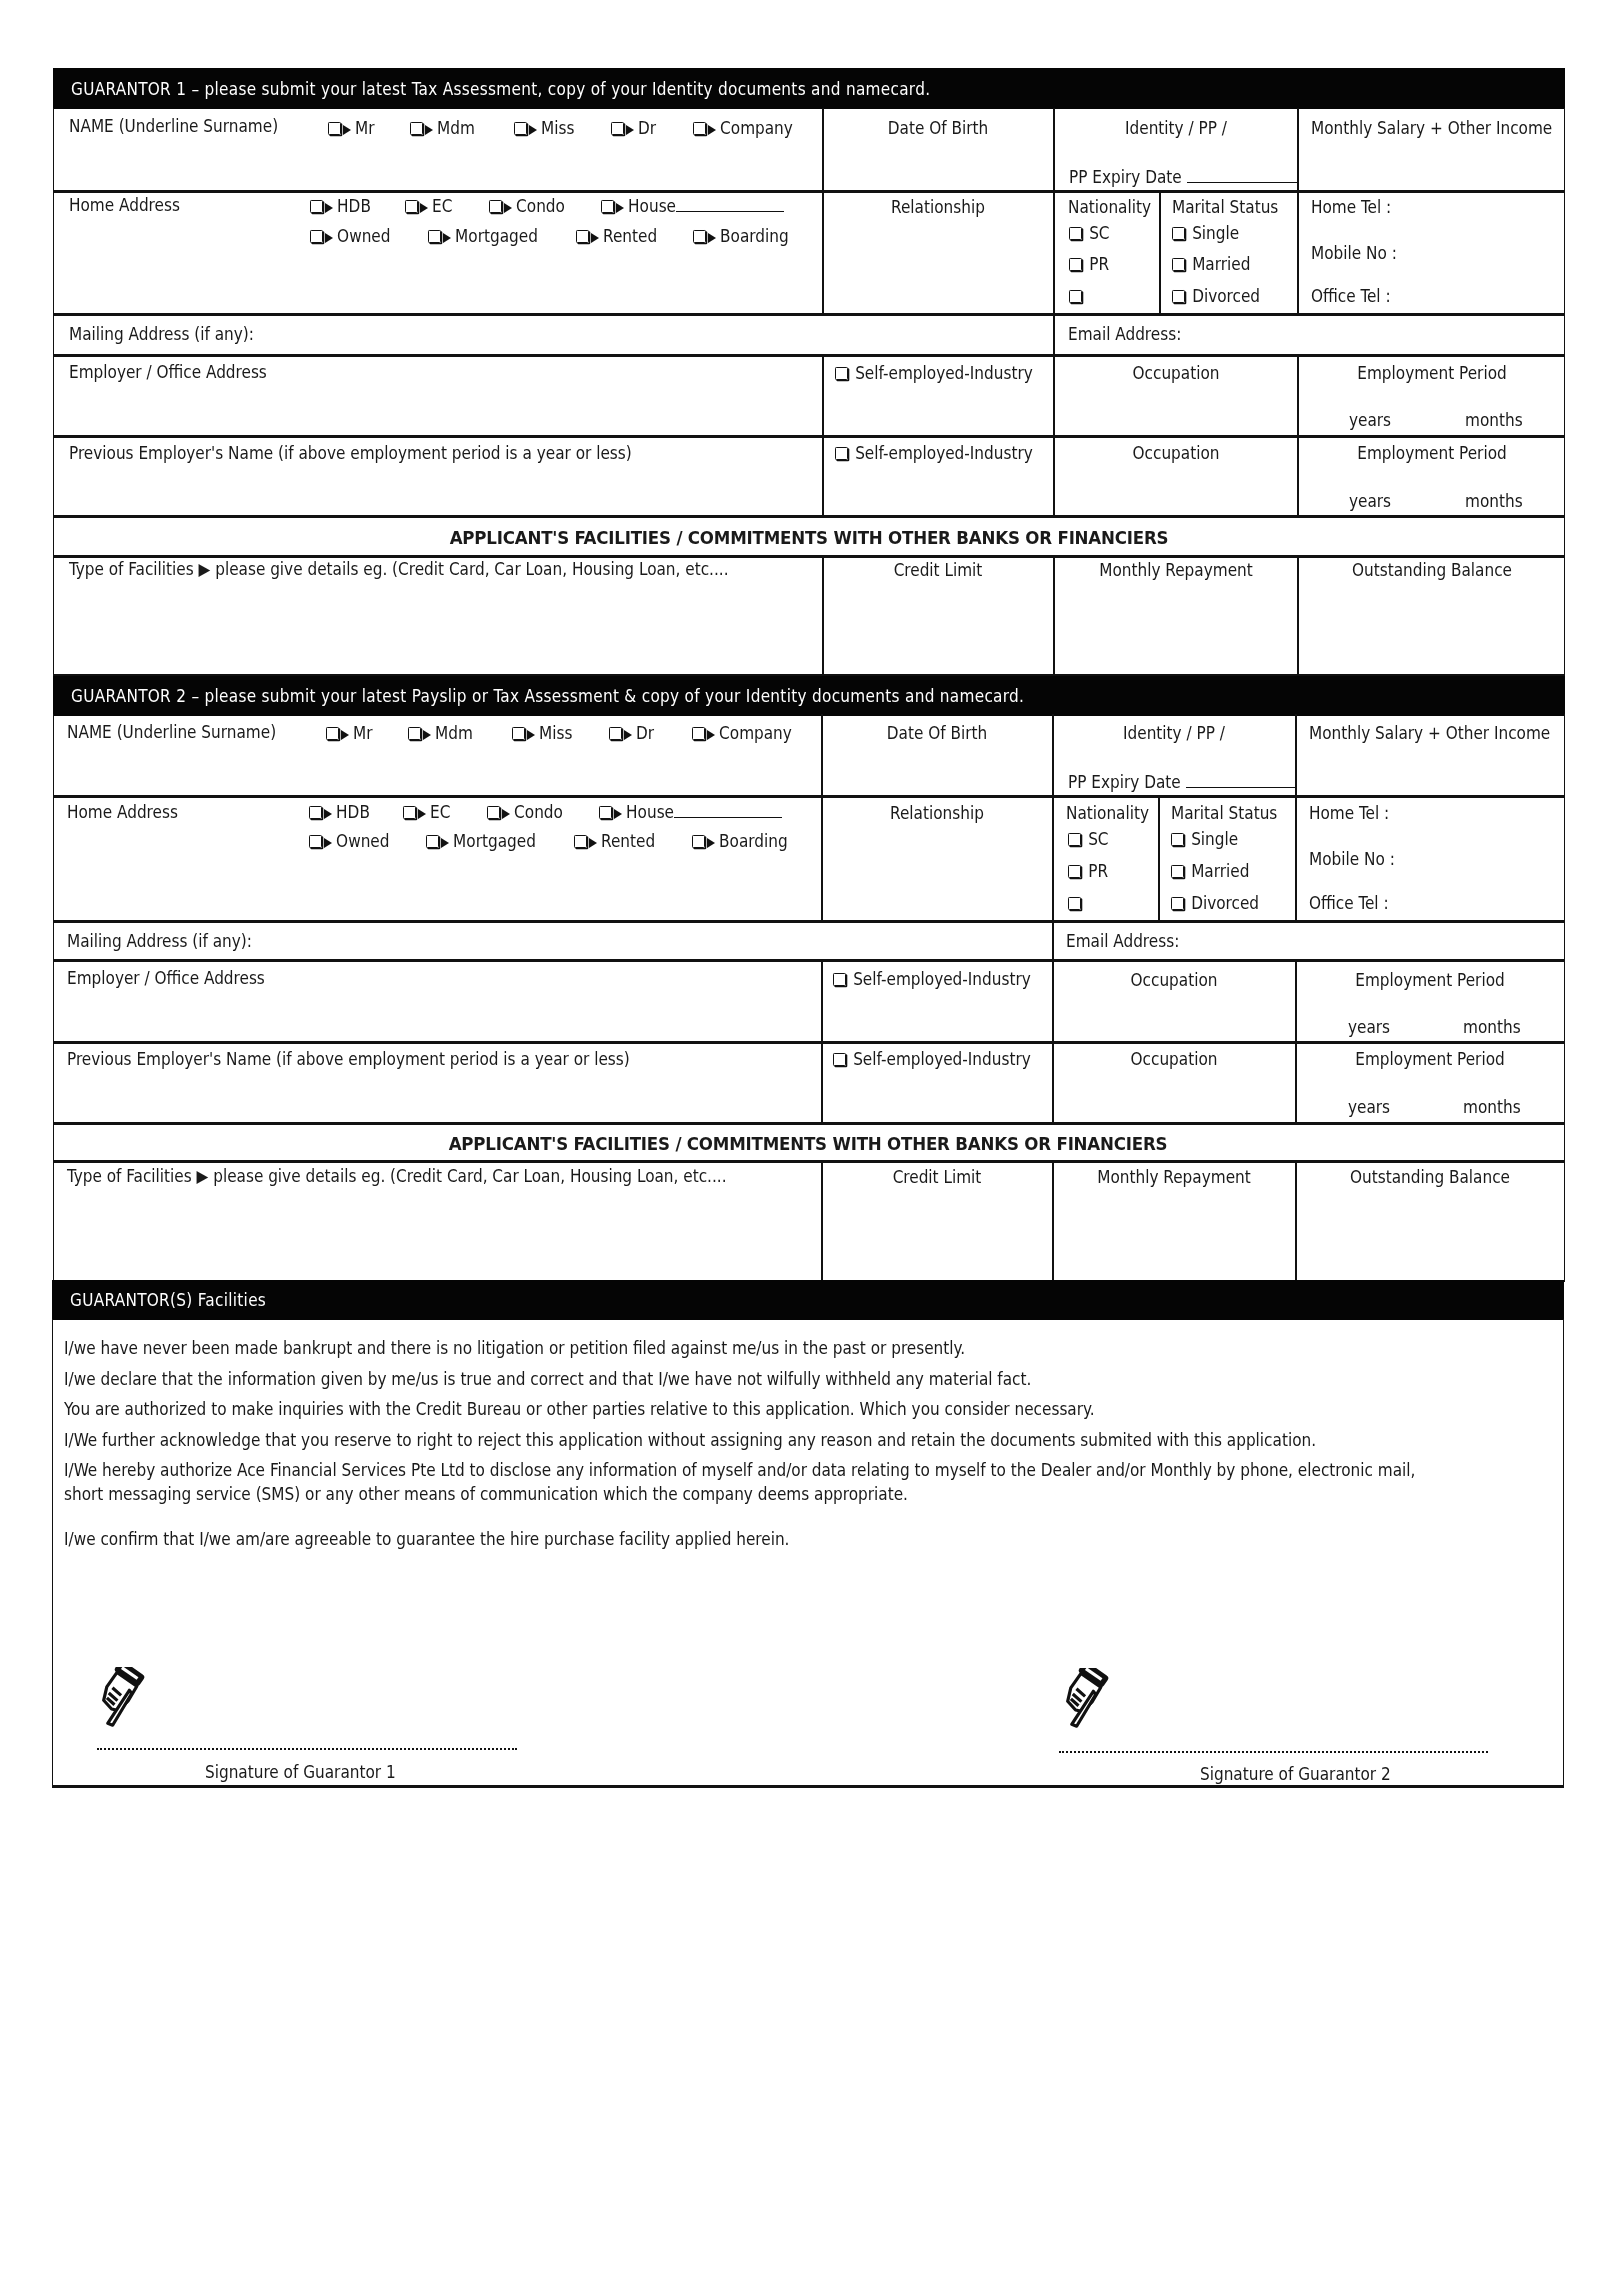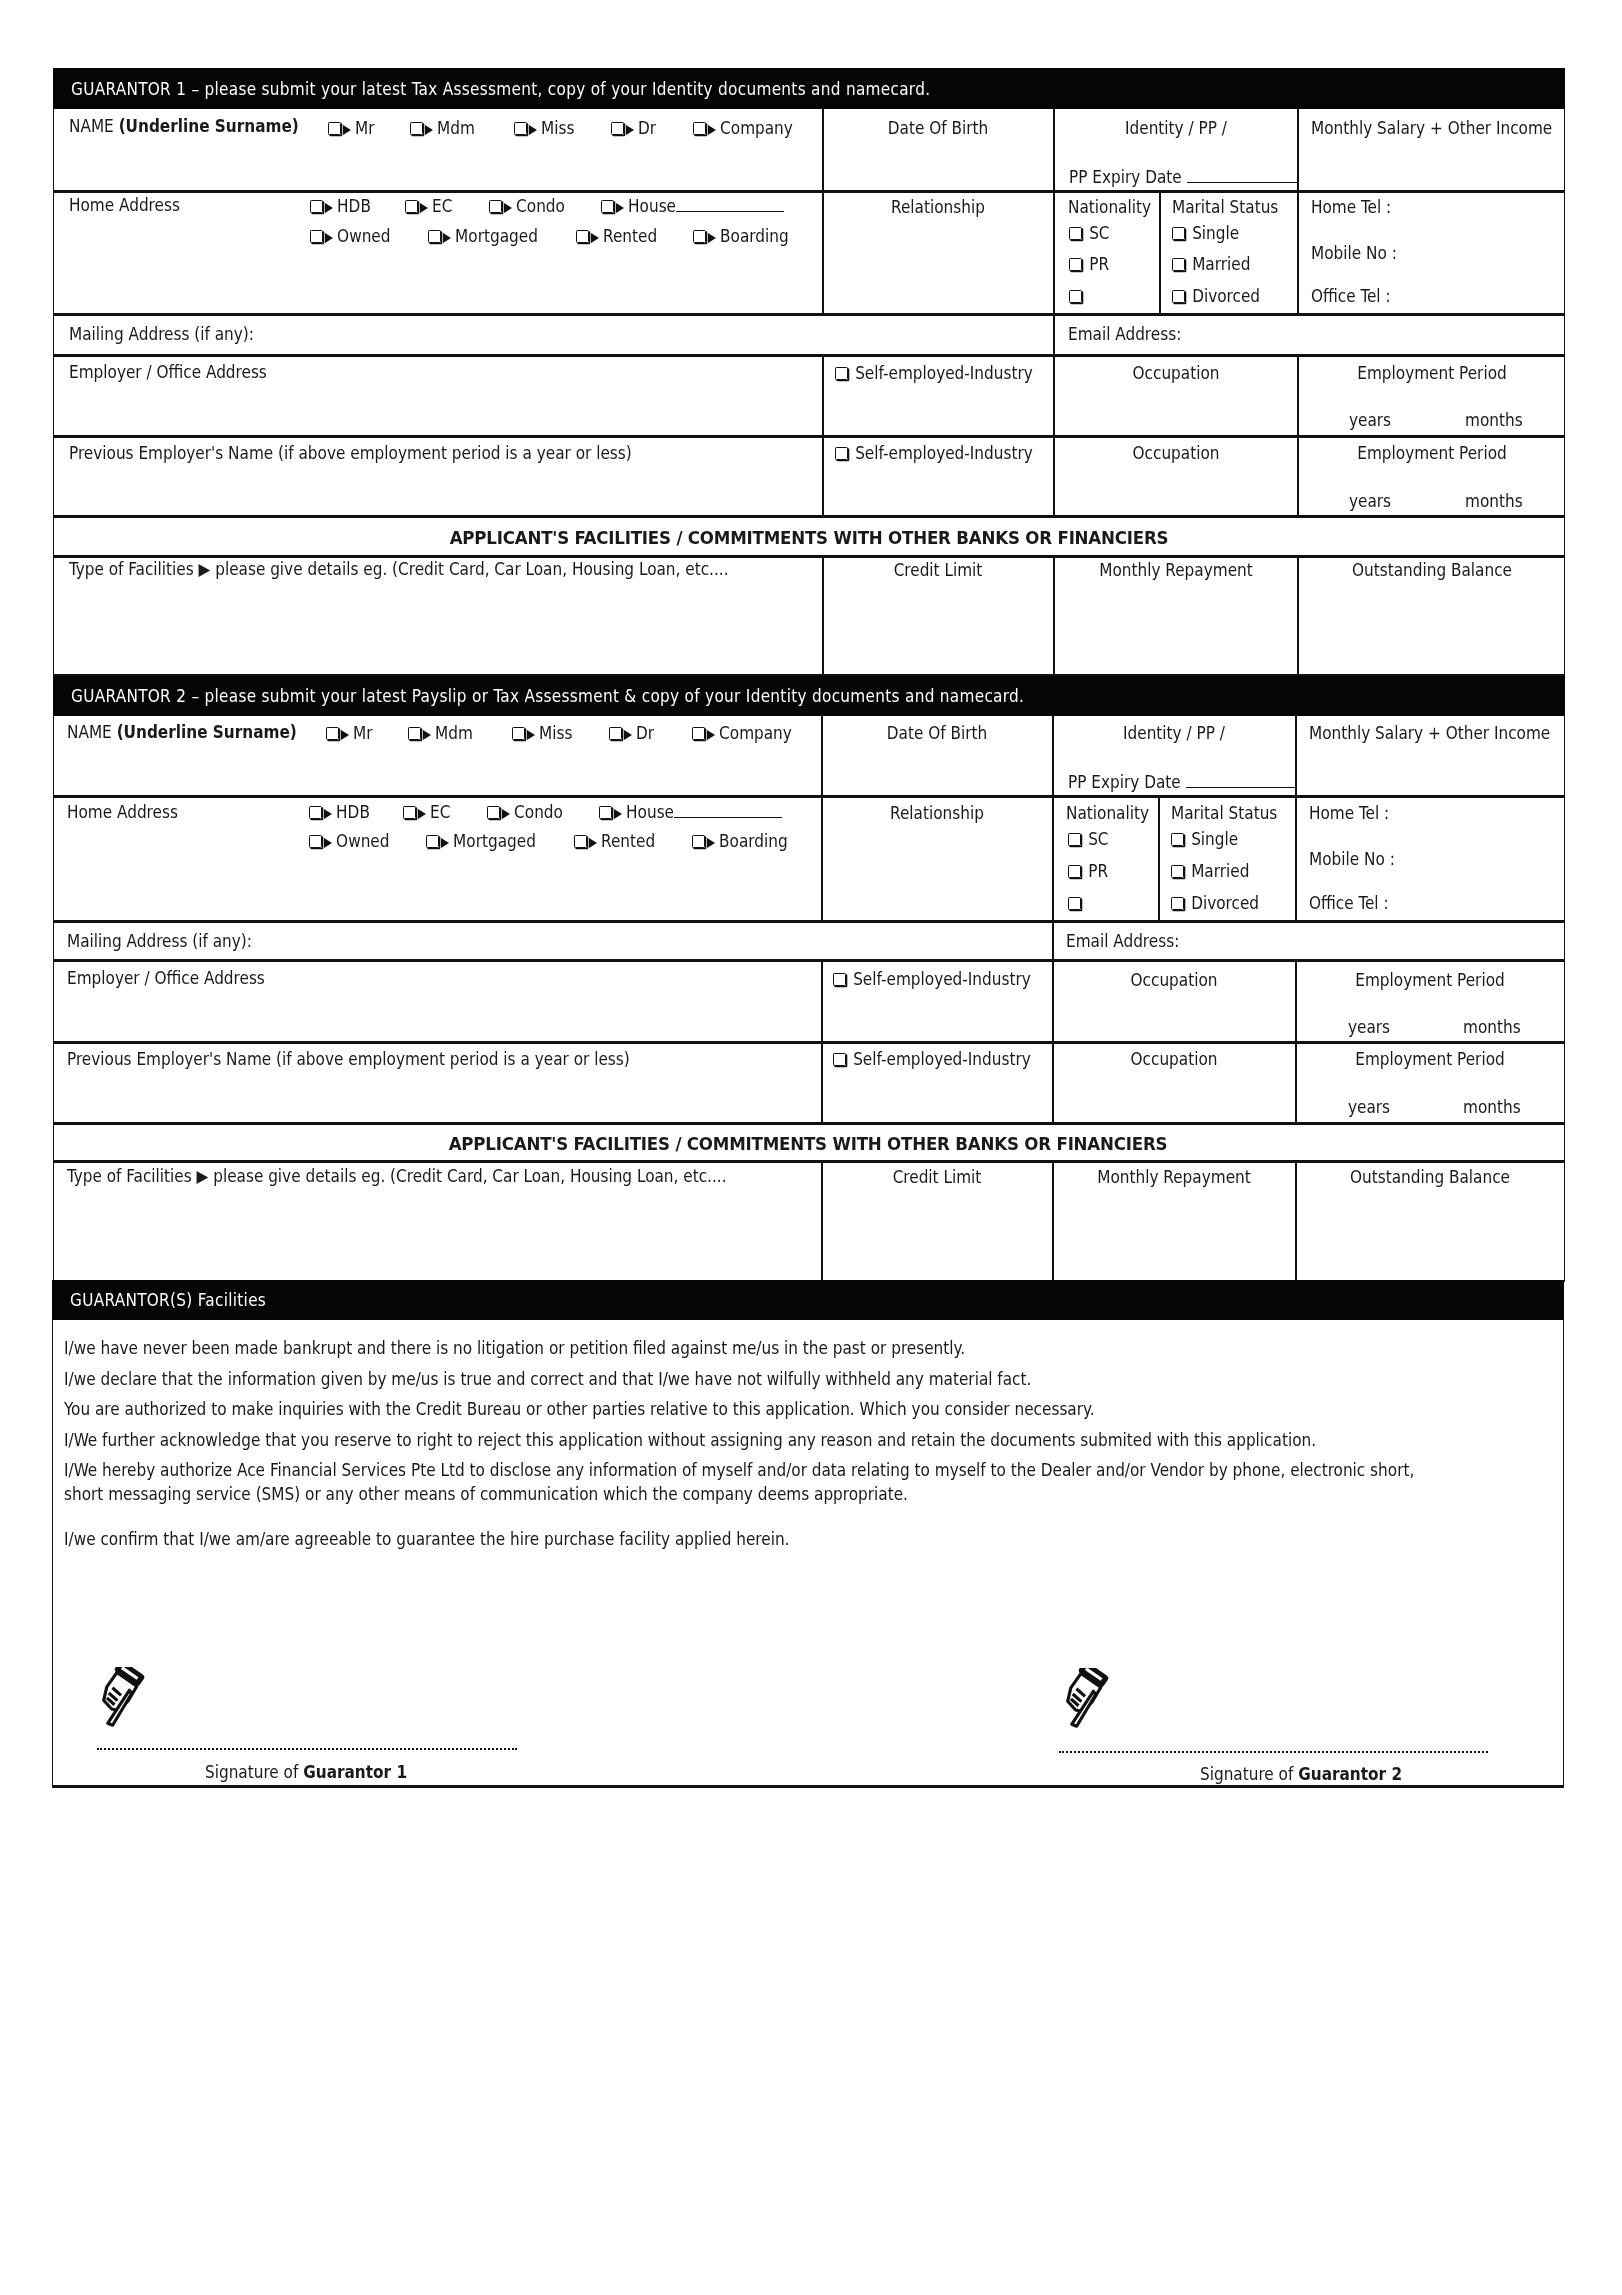--- a/index.html
+++ b/index.html
@@ -5,21 +5,21 @@
   html, body { margin:0; padding:0; background:#ffffff; }
   body { width:1622px; height:2295px; position:relative; overflow:hidden;
          font-family:"DejaVu Sans Condensed","DejaVu Sans","Liberation Sans",sans-serif; color:#1a1a1a; }
   .frame { position:absolute; left:53px; width:1512px; border-left:1.9px solid #111; border-right:1.9px solid #111; box-sizing:border-box; }
   .hline { position:absolute; left:53px; width:1512px; height:2.5px; background:#111; }
   .vline { position:absolute; width:1.9px; background:#111; }
   .band { position:absolute; left:53px; width:1512px; background:#050505; color:#fff; box-sizing:border-box; }
   .band span { position:absolute; left:18px; top:50%; transform:translateY(-50%); font-size:17px; letter-spacing:0.3px; white-space:nowrap; }
   .t { position:absolute; font-size:17px; white-space:nowrap; line-height:1; }
   .t.c { transform:translateX(-50%); }
-  .b { font-weight:bold; }
+  .b { font-weight:normal; }
   .cb { display:inline-block; width:10.8px; height:10.8px; border:1.6px solid #111; border-radius:1.3px; box-shadow:1.3px 1.3px 0 #111; vertical-align:-0.6px; margin-right:2.5px; }
   .arr { display:inline-block; width:0; height:0; border-top:5.7px solid transparent; border-bottom:5.7px solid transparent; border-left:8.3px solid #111; vertical-align:-1.3px; margin-right:3.8px; }
   .opt { position:absolute; font-size:17px; white-space:nowrap; line-height:1; }
   .uline { display:inline-block; width:115px; border-bottom:1.6px solid #111; }
   .uline.s { width:111px; }
   .heading { position:absolute; font-size:18.5px; font-weight:bold; white-space:nowrap; transform:translateX(-50%); letter-spacing:-0.2px; }
   .decl { position:absolute; left:64px; font-size:17px; line-height:1.3; white-space:nowrap; }
   .dots { position:absolute; height:0; border-bottom:2.5px dotted #111; }
   .hand { position:absolute; width:70px; height:64px; }
 </style>
@@ -203,21 +203,21 @@
   <div class="band" style="top:1280px;height:40px;left:52px;">
     <span>GUARANTOR(S)  Facilities</span>
   </div>
   <div class="frame" style="top:1319px;height:468px;left:52px;"></div>
   <div class="hline" style="top:1785px;left:52px;"></div>
 
   <div class="decl" style="top:1337px;">I/we have never been made bankrupt and there is no litigation or petition filed against me/us in the past or presently.</div>
   <div class="decl" style="top:1368px;">I/we declare that the information given by me/us is true and correct and that I/we have not wilfully withheld any material fact.</div>
   <div class="decl" style="top:1398px;">You are authorized to make inquiries with the Credit Bureau or other parties relative to this application. Which you consider necessary.</div>
   <div class="decl" style="top:1429px;text-align:right;">I/We further acknowledge that you reserve to right to reject this application without assigning any reason and retain the documents submited with this application.</div>
-  <div class="decl" style="top:1459px;">I/We hereby authorize Ace Financial Services Pte Ltd to disclose any information of myself and/or data relating to myself to the Dealer and/or Vendor by phone, electronic short,</div>
+  <div class="decl" style="top:1459px;">I/We hereby authorize Ace Financial Services Pte Ltd to disclose any information of myself and/or data relating to myself to the Dealer and/or Monthly by phone, electronic mail,</div>
   <div class="decl" style="top:1483px;">short messaging service (SMS) or any other means of communication which the company deems appropriate.</div>
   <div class="decl" style="top:1528px;">I/we confirm that I/we am/are agreeable to guarantee the hire purchase facility applied herein.</div>
 
   <svg class="hand" style="left:89px;top:1667px;" viewBox="0 0 110 100">
     <g transform="rotate(35 55 50)" fill="#fff" stroke="#111" stroke-width="5" stroke-linejoin="round">
       <rect x="18" y="4" width="42" height="16" rx="3" fill="#111"></rect>
       <rect x="24" y="9" width="30" height="5" fill="#fff" stroke="none"></rect>
       <path d="M22 22 L60 22 L62 48 L58 70 L48 74 L30 70 L22 50 Z"></path>
       <path d="M54 34 L60 36 L64 94 L56 96 Z"></path>
       <path d="M30 46 L48 48 M30 56 L48 58 M32 64 L48 66" fill="none"></path>

